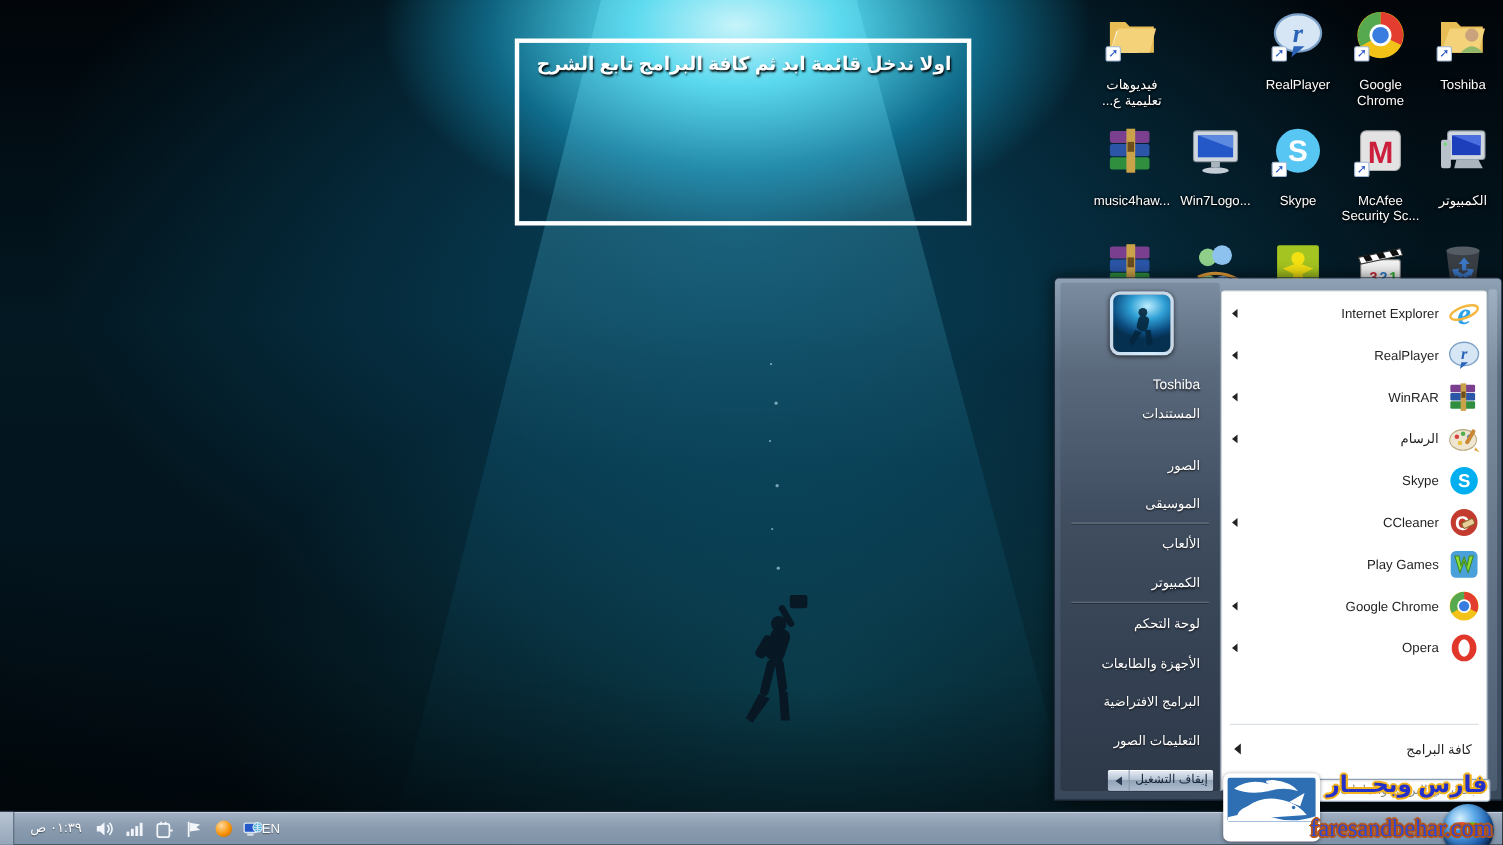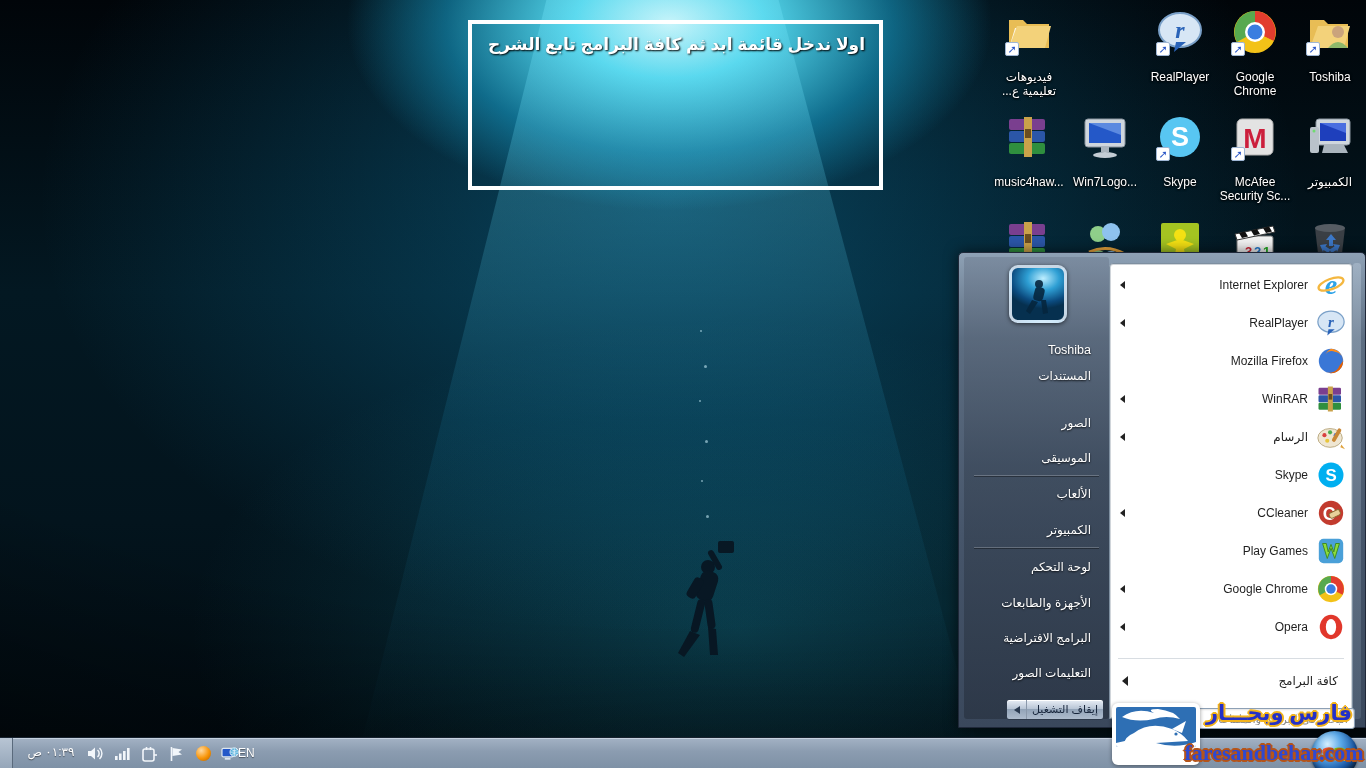--- a/index.html
+++ b/index.html
@@ -13,21 +13,21 @@
     radial-gradient(900px 620px at 49% 26%, rgba(16,135,185,.42), rgba(5,60,100,0) 70%),
     radial-gradient(760px 430px at 54% 82%, rgba(20,115,135,.38), rgba(4,40,60,0) 72%),
     linear-gradient(180deg,#010509 0%,#031822 38%,#03141d 68%,#010a10 100%);}
   .beam{position:absolute;inset:0;background:linear-gradient(180deg,rgba(120,235,255,.30),rgba(30,160,210,.12) 55%,rgba(20,120,170,0));
     clip-path:polygon(40% 0,57% 0,72% 100%,26% 100%);}
   .vignette{position:absolute;inset:0;background:
     radial-gradient(125% 95% at 50% 32%, rgba(0,0,0,0) 52%, rgba(0,0,0,.8) 100%);}
   .bubble{position:absolute;border-radius:50%;background:rgba(210,245,255,.55);}
 
   
-  .note-box{position:absolute;left:468px;top:20px;width:415px;height:170px;
+  .note-box{position:absolute;left:468px;top:35px;width:415px;height:170px;
     border:4px solid #fff;}
   .note-text{direction:rtl;text-align:right;color:#fff;font-weight:bold;
     font-size:17px;padding:10px 14px;text-shadow:1px 1px 2px #000;}
 
   
   .dicon{position:absolute;width:76px;text-align:center;}
   .dicon .img{position:relative;width:48px;height:48px;margin:0 auto;}
   .dicon .lbl{margin-top:14px;font-size:12px;line-height:1.18;color:#fff;
     text-shadow:0 1px 2px #000,0 0 3px #000;word-wrap:break-word;}
   .sc-arrow{position:absolute;left:0;bottom:0;width:14px;height:14px;background:#fff;
@@ -114,21 +114,21 @@
   
   .wm{position:absolute;z-index:50;}
   .wm-logo{position:absolute;left:1112px;top:703px;width:88px;height:62px;background:#fff;
     border-radius:6px;padding:4px;box-shadow:0 1px 4px rgba(0,0,0,.4);}
   .wm-logo .sea{width:80px;height:40px;background:#2e6fb4;border-radius:2px;overflow:hidden;}
   .wm-title{position:absolute;left:1198px;top:701px;width:162px;direction:rtl;text-align:center;
     font-size:21px;font-weight:bold;color:#2430c8;
     text-shadow:-2px 0 #f2b31c,2px 0 #f2b31c,0 -2px #f2b31c,0 2px #f2b31c,
       -1px -1px #f2b31c,1px 1px #f2b31c,-1px 1px #f2b31c,1px -1px #f2b31c;}
   .wm-site{position:absolute;left:1182px;top:740px;width:184px;text-align:center;
-    font-size:22px;font-weight:bold;font-family:"Liberation Serif",serif;color:#2f49d0;
+    font-size:22px;font-weight:normal;font-family:"Liberation Serif",serif;color:#2f49d0;
     text-shadow:-2px 0 #b5541a,2px 0 #b5541a,0 -2px #b5541a,0 2px #b5541a,
       -1px -1px #b5541a,1px 1px #b5541a,-1px 1px #b5541a,1px -1px #b5541a;}
 </style>
 </head>
 <body>
 
 <div id="screen">
 
   <div class="wall"></div>
   <div class="beam"></div>
@@ -375,29 +375,20 @@
           <span class="picon"><svg width="30" height="30" viewBox="0 0 48 48">
                 <ellipse cx="24" cy="22" rx="21" ry="17" fill="#d7e6f5" stroke="#7aa0c8" stroke-width="2"></ellipse>
                 <path d="M20 34 L18 44 L30 34 Z" fill="#2a63b8"></path>
                 <text x="24" y="30" font-size="24" font-weight="bold" font-style="italic" fill="#2a63b8" text-anchor="middle" font-family="Liberation Serif,serif">r</text>
               </svg></span>
           <span class="plabel">RealPlayer</span>
           <span class="spacer"></span>
             <span class="flyout"></span>
         </div>
 
-        <div class="prog-row">
-          <span class="picon"><svg width="30" height="30" viewBox="0 0 32 32">
-                <circle cx="16" cy="16" r="13" fill="#3a77d6"></circle>
-                <path d="M16 3 a13 13 0 0 1 12 17 a10 10 0 0 0 -8 -14 a9 9 0 0 0 -10 3 a13 13 0 0 1 6 -6 Z" fill="#ff8c1a"></path>
-                <path d="M29 16 a13 13 0 0 1 -20 11 a11 11 0 0 0 16 -6 Z" fill="#e66000"></path>
-              </svg></span>
-          <span class="plabel">Mozilla Firefox</span>
-          <span class="spacer"></span>
-        </div>
 
         <div class="prog-row">
           <span class="picon"><svg width="30" height="30" viewBox="0 0 48 48">
                 <rect x="4" y="6" width="36" height="11" rx="2" fill="#7a3f8f"></rect>
                 <rect x="4" y="18" width="36" height="11" rx="2" fill="#2b56a8"></rect>
                 <rect x="4" y="30" width="36" height="11" rx="2" fill="#2f8f3e"></rect>
                 <rect x="19" y="4" width="8" height="40" fill="#caa24a"></rect>
                 <rect x="20" y="16" width="6" height="9" fill="#6b4d1e"></rect>
               </svg></span>
           <span class="plabel">WinRAR</span>

